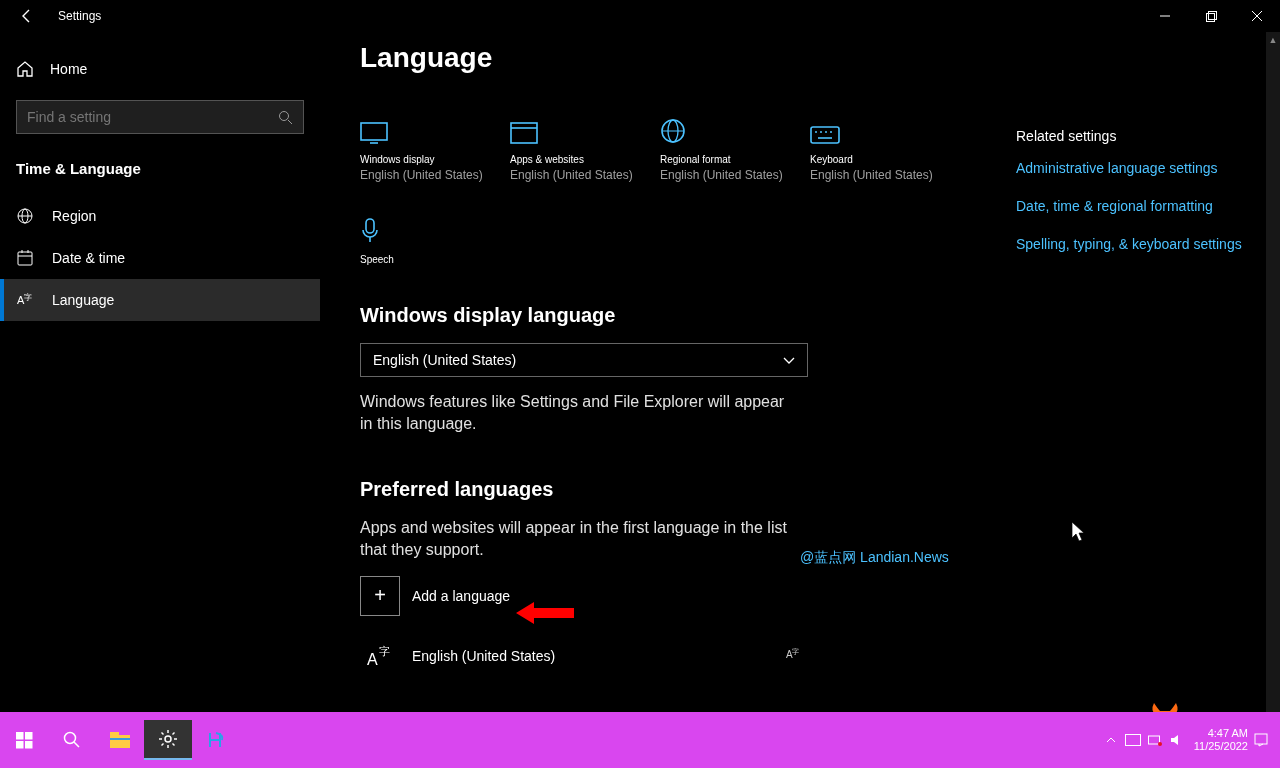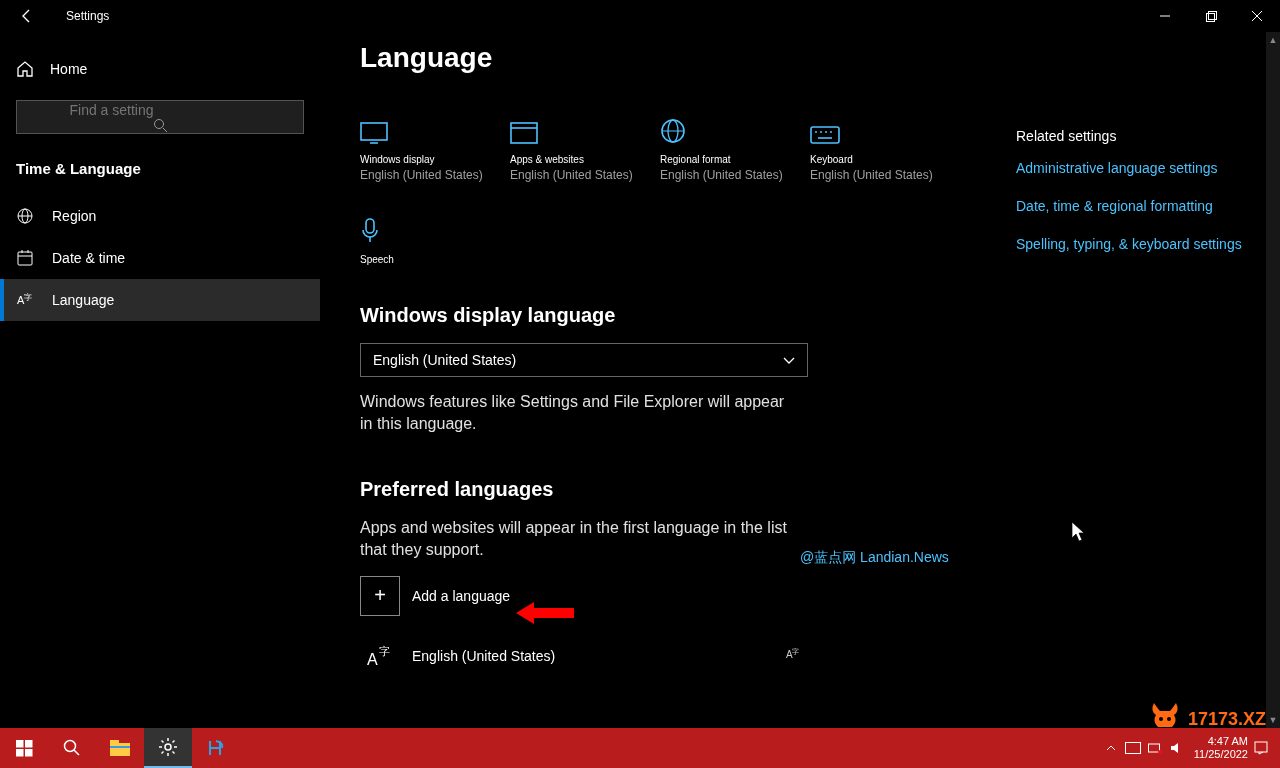--- a/index.html
+++ b/index.html
@@ -1,33 +1,33 @@
 <!DOCTYPE html>
 <html><head>
 <meta charset="utf-8">
 <style>
 * { margin: 0; padding: 0; box-sizing: border-box; font-family: "Segoe UI", sans-serif; }
 body { background: #000; color: #fff; width: 1280px; height: 768px; overflow: hidden; position: relative; }
 
 
-.titlebar { height: 32px; display: flex; align-items: center; padding-left: 16px; gap: 8px; }
+.titlebar { height: 32px; display: flex; align-items: center; padding-left: 16px; }
 .titlebar .back { width: 22px; height: 22px; display: flex; align-items: center; justify-content: center; margin-right: 20px; cursor: pointer; }
 .titlebar .title { font-size: 12px; color: #fff; }
 .titlebar .win-controls { margin-left: auto; display: flex; }
 .titlebar .win-controls div { width: 46px; height: 32px; display: flex; align-items: center; justify-content: center; cursor: pointer; }
 
 
 .layout { display: flex; height: 696px; }
 
 
 .sidebar { width: 320px; background: #000; padding-top: 18px; }
 .home-row { display: flex; align-items: center; padding: 10px 16px; cursor: pointer; }
 .home-row svg { margin-right: 16px; }
 .home-row span { font-size: 14px; }
-.search-box { margin: 12px 16px 18px 16px; height: 34px; border: 1px solid #535353; background: #1f1f1f; display: flex; align-items: center; padding: 0 10px; flex-direction: column; }
+.search-box { margin: 12px 16px 18px 16px; height: 34px; border: 1px solid #535353; background: #1f1f1f; display: flex; align-items: center; padding: 0 10px; }
 .search-box input { flex: 1; background: transparent; border: none; outline: none; color: #999; font-size: 14px; }
 .section-label { padding: 8px 16px 18px 16px; font-size: 15px; font-weight: 600; }
 .nav-item { display: flex; align-items: center; padding: 12px 16px; cursor: pointer; font-size: 14px; position: relative; }
 .nav-item svg { margin-right: 18px; }
 .nav-item.active { background: #2b2b2b; }
 .nav-item.active::before { content: ""; position: absolute; left: 0; top: 0; bottom: 0; width: 4px; background: #0078d4; }
 
 
 .main { flex: 1; padding: 10px 40px 0 40px; position: relative; overflow: hidden; }
 .page-title { font-size: 28px; font-weight: 600; margin-bottom: 26px; }
@@ -60,21 +60,21 @@
 .scrollbar { position: absolute; right: 0; top: 32px; bottom: 40px; width: 14px; background: #171717; }
 .scrollbar .thumb-arrow { width: 100%; height: 16px; display: flex; align-items: center; justify-content: center; color: #888; font-size: 9px; }
 
 
 .arrow-overlay { position: absolute; left: 516px; top: 598px; pointer-events: none; }
 .watermark { position: absolute; left: 800px; top: 549px; color: #4cc2ff; font-size: 14px; pointer-events: none; text-align: right; }
 .logo-watermark { position: absolute; right: 14px; bottom: 30px; color: #ff6a13; font-weight: bold; font-size: 18px; display: flex; align-items: center; pointer-events: none; }
 .logo-watermark .horns { margin-right: 6px; font-size: 26px; }
 
 
-.taskbar { position: absolute; left: 0; right: 0; bottom: 0; height: 40px; background: #b91c1c; display: flex; align-items: center; }
+.taskbar { position: absolute; left: 0; right: 0; bottom: 0; height: 56px; background: #d946ef; display: flex; align-items: center; }
 .tb-item { width: 48px; height: 40px; display: flex; align-items: center; justify-content: center; cursor: pointer; }
 .tb-item.active { background: #333; border-bottom: 2px solid #76b9ed; }
 .tray { margin-left: auto; display: flex; align-items: center; padding-right: 8px; color: #fff; font-size: 11px; }
 .tray .tray-icon { width: 22px; display: flex; justify-content: center; cursor: pointer; }
 .tray .clock { text-align: right; line-height: 1.15; margin-left: 6px; margin-right: 2px; cursor: pointer; }
 
 .cursor-overlay { position: absolute; left: 1072px; top: 522px; pointer-events: none; }
 </style>
 </head>
 <body>

